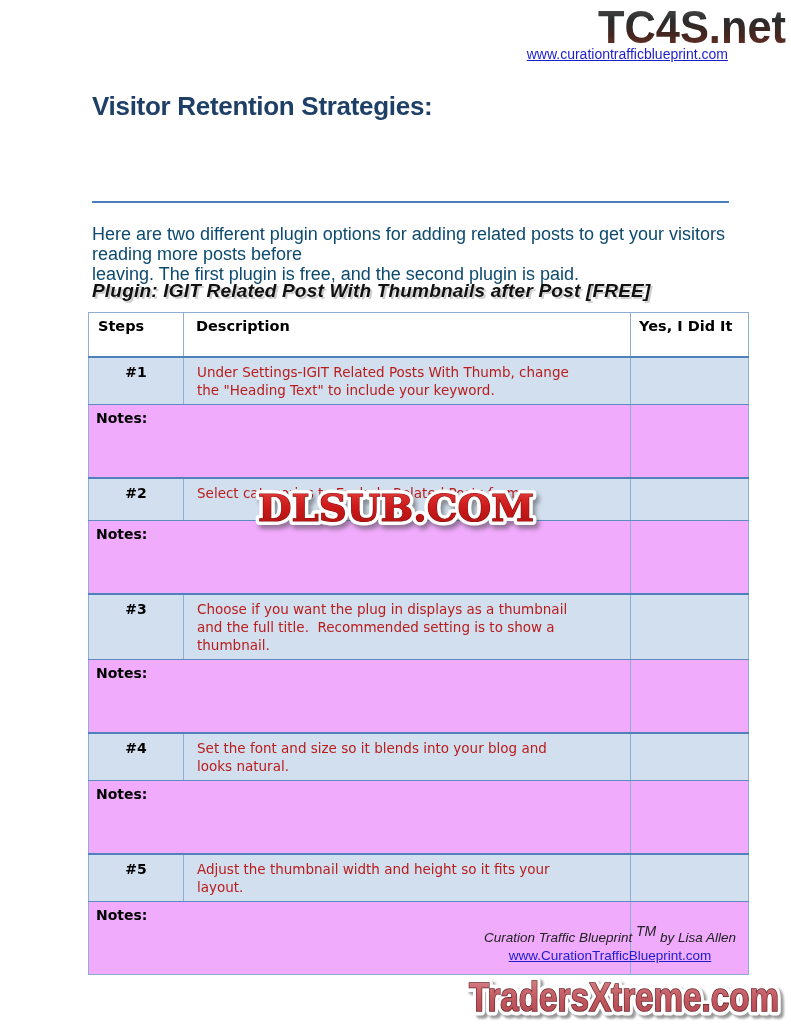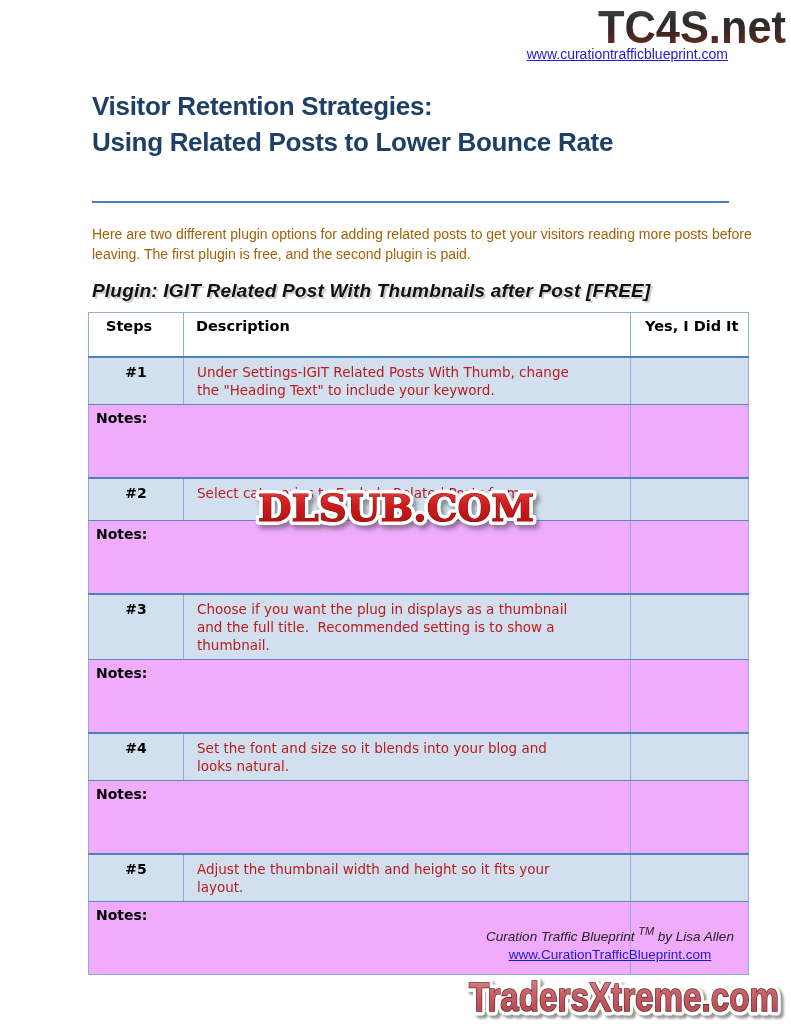--- a/index.html
+++ b/index.html
@@ -25,21 +25,21 @@
     font-weight:bold;color:#1e3f66;
     font-size:26px;line-height:36px;letter-spacing:-0.3px;
   }
   .title-rule{
     position:absolute;left:92px;top:201px;width:637px;height:2px;
     background:#4a7ebf;
   }
   
   .intro{
     position:absolute;left:92px;top:224px;width:690px;
-    font-size:14px;line-height:20px;color:#a16207;
+    font-size:18px;line-height:20px;color:#0c4a6e;
     white-space:pre-line;
   }
   
   .section-heading{
     position:absolute;left:92px;top:280px;width:680px;
     font-size:19px;font-weight:bold;font-style:italic;color:#111;
     text-shadow:2px 2px 0 rgba(150,150,150,0.45);
     letter-spacing:0.2px;
   }
   
@@ -52,23 +52,23 @@
     border:1px solid #8fadd1;
     vertical-align:top;
     padding:0;
   }
   col.c1{width:95px;} col.c2{width:447px;} col.c3{width:118px;}
   tr.head td{
     background:#ffffff;height:38px;
     font-weight:bold;font-size:14.5px;color:#000;
     padding-top:5px;
   }
-  tr.head td.h1{padding-left:17px;}
+  tr.head td.h1{padding-left:9px;}
   tr.head td.h2{padding-left:12px;}
-  tr.head td.h3{padding-left:14px;}
+  tr.head td.h3{padding-left:8px;}
   tr.step td{
     background:#d2dfee;
     border-top:2px solid #4f81bd;
     border-bottom:1px solid #5d8ac1;
   }
   tr.step td.num{
     text-align:center;font-weight:bold;font-size:14px;padding-top:6px;color:#000;
   }
   tr.step td.desc{
     font-size:13.5px;line-height:18px;color:#b91c1c;
@@ -82,21 +82,21 @@
   }
   td.r40{height:40px;} td.r35{height:35px;} td.r58{height:58px;}
   
   .watermark{position:absolute;left:246px;top:477px;z-index:5;}
   
   .footer-credit{
     position:absolute;left:440px;top:922px;width:340px;
     text-align:center;font-size:13.5px;color:#222;
   }
   .footer-credit .credit-line{font-style:italic;line-height:18px;}
-  .footer-credit sup{font-size:11px;font-style:italic;}
+  .footer-credit sup{font-size:14px;font-style:italic;}
   .footer-link{
     display:inline-block;margin-top:1px;
     color:#1c1ccf;text-decoration:underline;font-size:13.5px;font-style:normal;
   }
   .bottom-logo{position:absolute;right:0px;top:970px;}
 </style>
 </head>
 <body>
 
 <div class="page">
@@ -110,21 +110,20 @@
         <stop offset="1" stop-color="#7b382c"></stop>
       </linearGradient>
     </defs>
     <text x="97" y="41" text-anchor="middle" font-family="'Liberation Sans',sans-serif" font-weight="bold" font-size="46" textLength="188" lengthAdjust="spacingAndGlyphs" fill="url(#gLogo)">TC4S.net</text>
   </svg>
 
   <a class="top-url" href="#">www.curationtrafficblueprint.com</a>
 
   <div class="title-block">
     <div>Visitor Retention Strategies:</div>
-    <div>Using Related Posts to Lower Bounce Rate</div>
   </div>
   <div class="title-rule"></div>
 
   <div class="intro">Here are two different plugin options for adding related posts to get your visitors reading more posts before
 leaving. The first plugin is free, and the second plugin is paid.</div>
 
   <div class="section-heading">Plugin: IGIT Related Post With Thumbnails after Post [FREE]</div>
 
   <table class="checklist">
     <colgroup>

